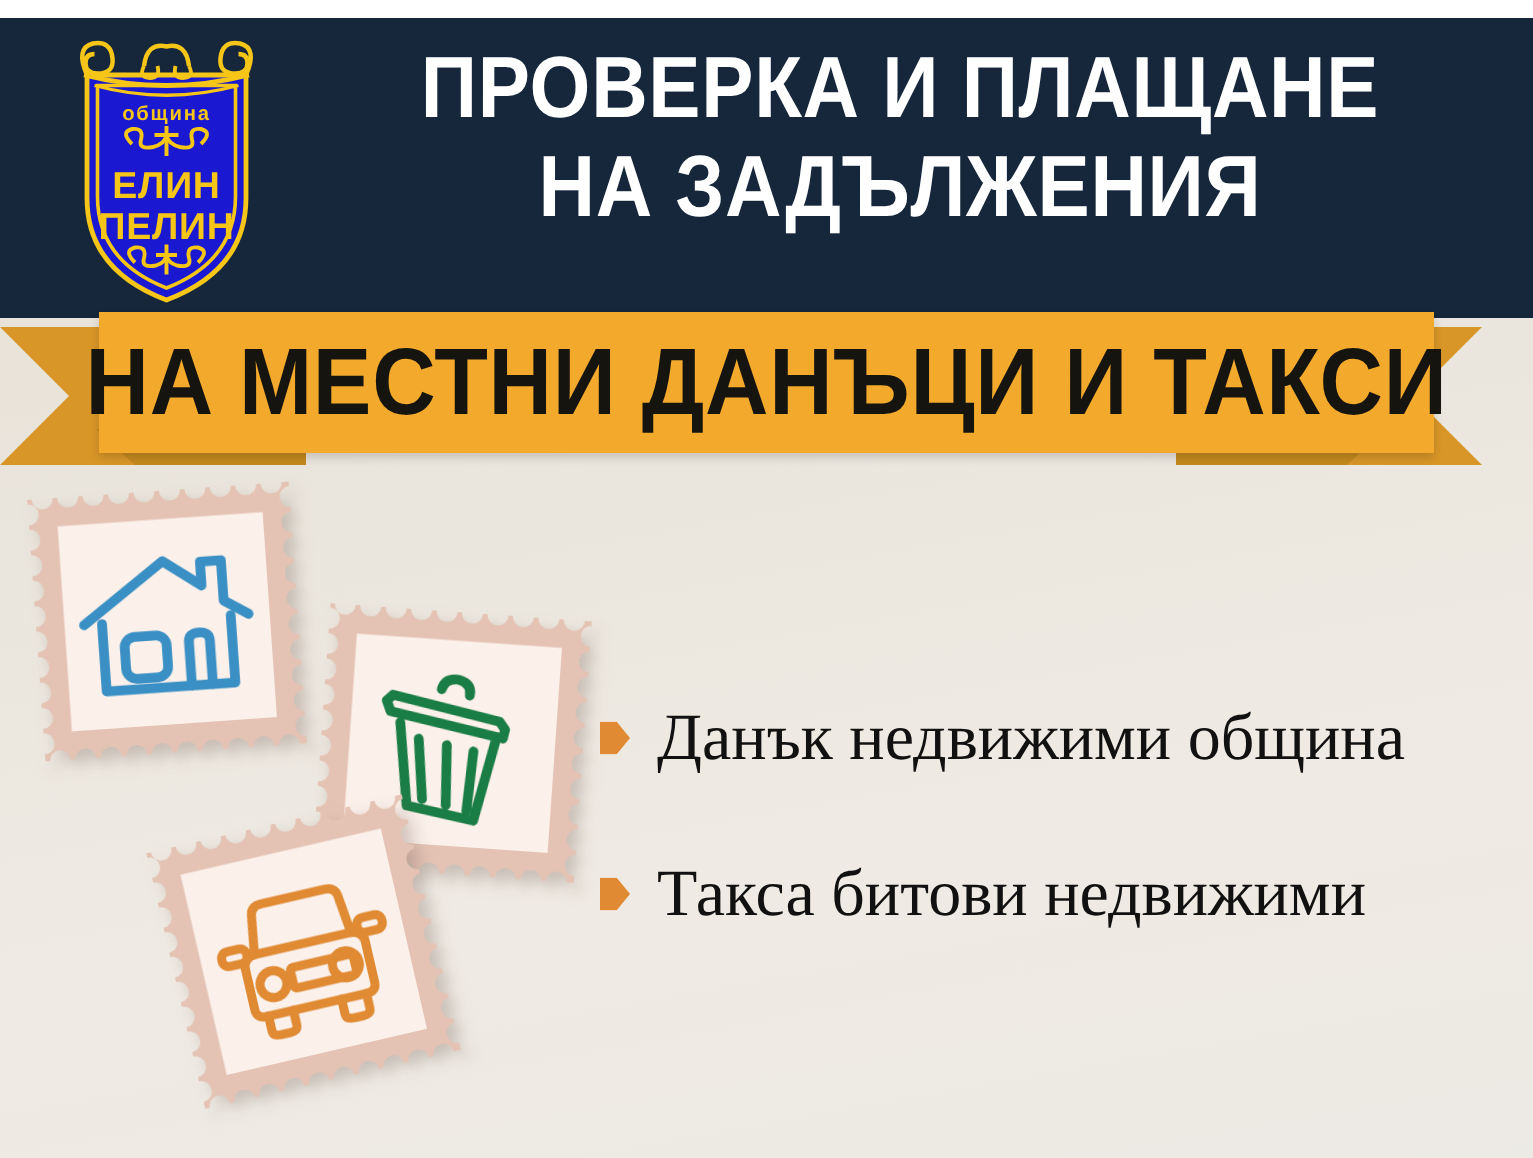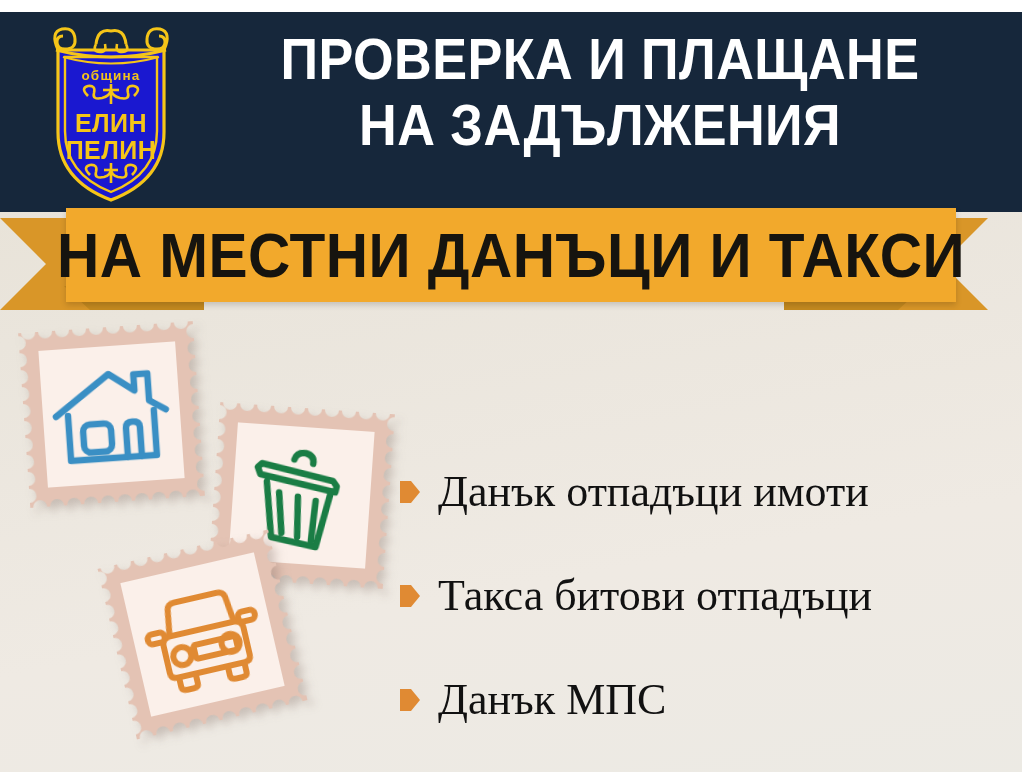--- a/index.html
+++ b/index.html
@@ -385,25 +385,21 @@
         <rect x="76" y="96" width="43" height="14" rx="2"></rect>
         <path d="M55 124 L55 134 Q55 138 61 138 L67 138 Q72 138 72 134 L72 124"></path>
         <path d="M105 124 L105 134 Q105 138 111 138 L117 138 Q122 138 122 134 L122 124"></path>
       </g>
     </svg>
   </div>
 
   <div class="bullets">
     <div class="bullet-row">
       <span class="bullet-marker"></span>
-      <span class="bullet-label">Данък отпадъци имоти</span>
+      <span class="bullet-label">Данък недвижими община</span>
     </div>
     <div class="bullet-row">
       <span class="bullet-marker"></span>
-      <span class="bullet-label">Такса битови отпадъци</span>
+      <span class="bullet-label">Такса битови недвижими</span>
     </div>
-    <div class="bullet-row">
-      <span class="bullet-marker"></span>
-      <span class="bullet-label">Данък МПС</span>
-    </div>
   </div>
 
 </div>
 
 </body></html>

